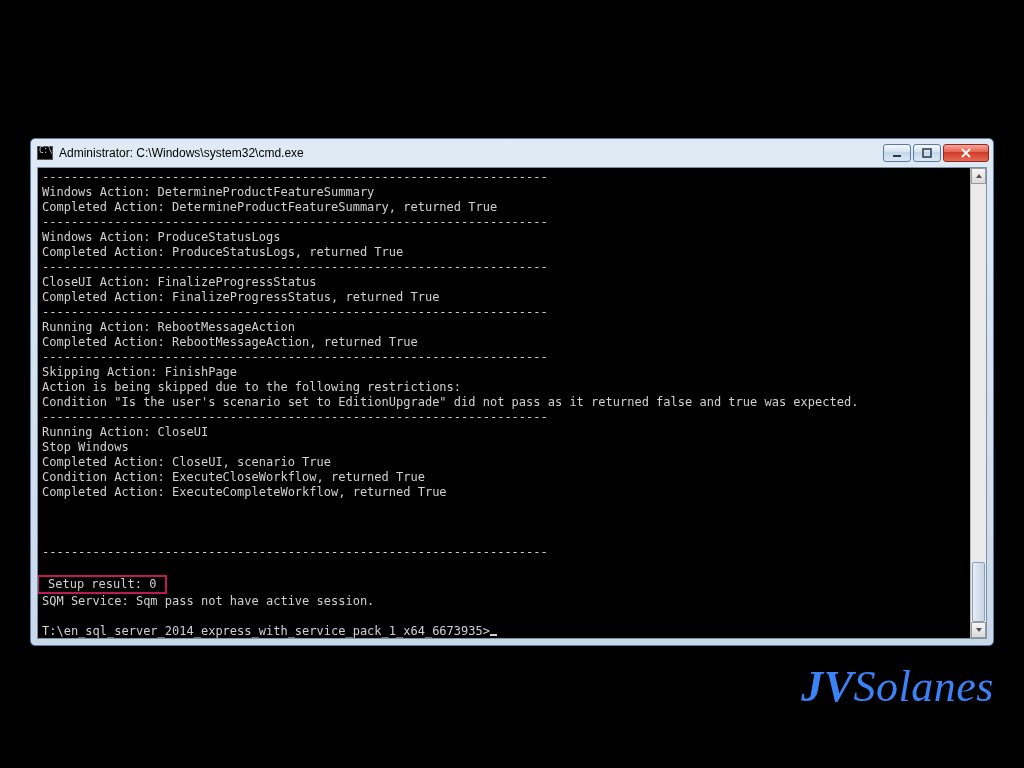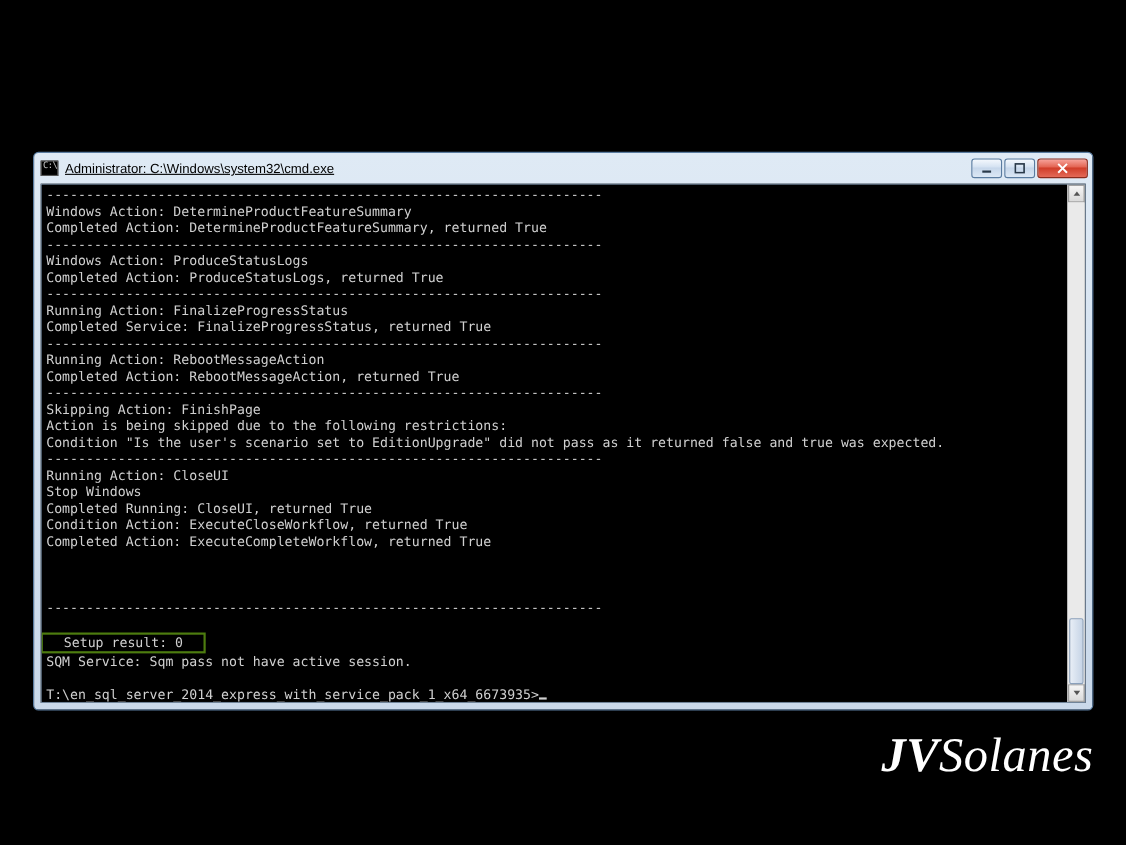--- a/index.html
+++ b/index.html
@@ -20,21 +20,20 @@
     box-shadow: 0 0 6px rgba(0,0,0,0.6);
     display: flex;
     flex-direction: column;
   }
   .titlebar {
     height: 28px;
     display: flex;
     align-items: center;
     padding: 0 4px 0 6px;
     flex: 0 0 auto;
-    text-decoration: underline;
   }
   .title-icon {
     width: 16px; height: 14px;
     background: #000;
     border: 1px solid #555;
     position: relative;
     margin-right: 6px;
     flex: 0 0 auto;
   }
   .title-icon::after {
@@ -116,35 +115,35 @@
   .sthumb {
     position: absolute;
     left: 1px; right: 1px;
     bottom: 0;
     height: 60px;
     background: linear-gradient(to right,#e8eef6,#c6d4e6);
     border: 1px solid #8aa0bb;
     border-radius: 2px;
   }
   .highlight {
-    border: 2px solid #4d7c0f;
-    padding: 0 19px;
+    border: 2px solid #be185d;
+    padding: 0 9px;
     margin-left: -5px;
     display: inline-block;
   }
   .cursor {
     display: inline-block;
     width: 7px; height: 2px;
     background: #d0d0d0;
     vertical-align: -1px;
   }
   .watermark {
     position: absolute;
     right: 30px; bottom: 56px;
-    color: #ffffff;
+    color: #3b82f6;
     font-family: Georgia, "Times New Roman", serif;
     font-size: 44px;
     font-style: italic;
     letter-spacing: 0.5px;
     pointer-events: none;
   }
   .watermark .jv {
     font-weight: 600;
   }
 </style>
@@ -175,33 +174,33 @@
   </div>
 
   <div class="client">
     <div class="console"><span>----------------------------------------------------------------------</span>
 <span>Windows Action: DetermineProductFeatureSummary</span>
 <span>Completed Action: DetermineProductFeatureSummary, returned True</span>
 <span>----------------------------------------------------------------------</span>
 <span>Windows Action: ProduceStatusLogs</span>
 <span>Completed Action: ProduceStatusLogs, returned True</span>
 <span>----------------------------------------------------------------------</span>
-<span>Running Action: FinalizeProgressStatus</span>
-<span>Completed Service: FinalizeProgressStatus, returned True</span>
+<span>CloseUI Action: FinalizeProgressStatus</span>
+<span>Completed Action: FinalizeProgressStatus, returned True</span>
 <span>----------------------------------------------------------------------</span>
 <span>Running Action: RebootMessageAction</span>
 <span>Completed Action: RebootMessageAction, returned True</span>
 <span>----------------------------------------------------------------------</span>
 <span>Skipping Action: FinishPage</span>
 <span>Action is being skipped due to the following restrictions:</span>
 <span>Condition "Is the user's scenario set to EditionUpgrade" did not pass as it returned false and true was expected.</span>
 <span>----------------------------------------------------------------------</span>
 <span>Running Action: CloseUI</span>
 <span>Stop Windows</span>
-<span>Completed Running: CloseUI, returned True</span>
+<span>Completed Action: CloseUI, scenario True</span>
 <span>Condition Action: ExecuteCloseWorkflow, returned True</span>
 <span>Completed Action: ExecuteCompleteWorkflow, returned True</span>
 
 
 
 <span>----------------------------------------------------------------------</span>
 
 <span class="highlight"><span>Setup result: 0</span></span>
 <span>SQM Service: Sqm pass not have active session.</span>
 

